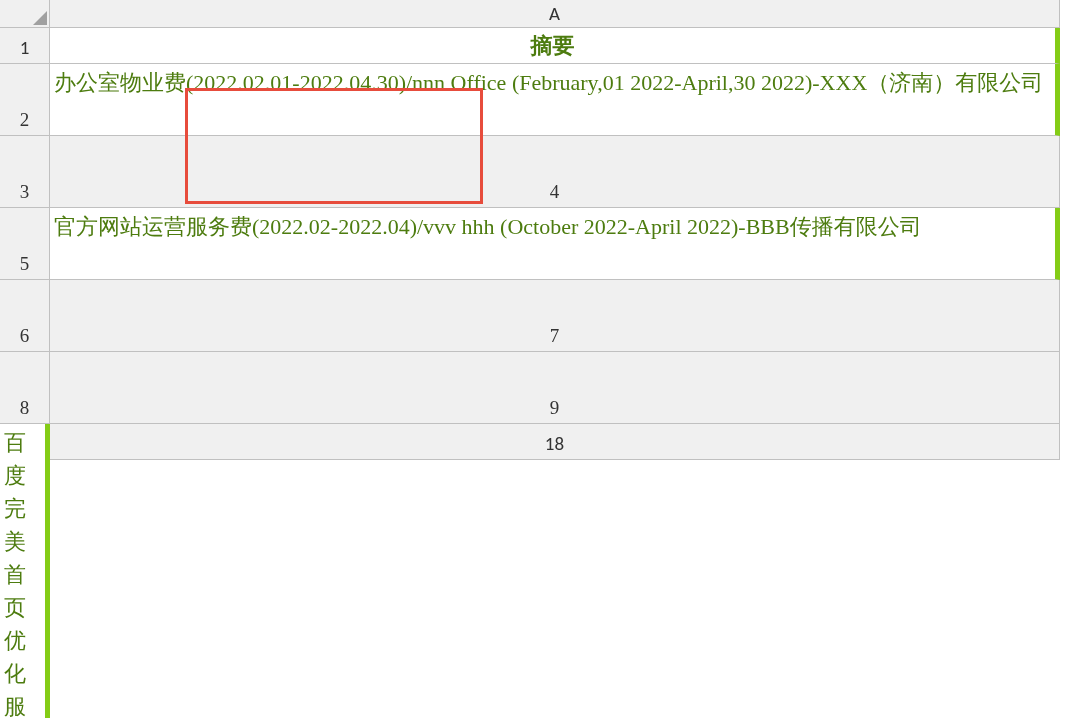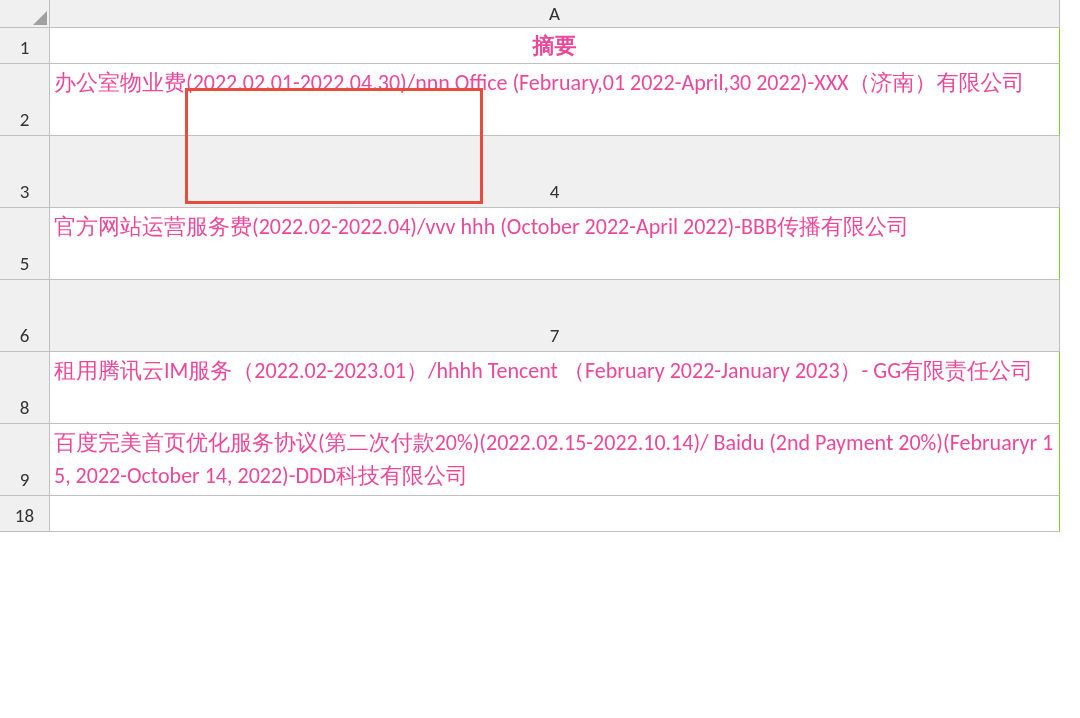--- a/index.html
+++ b/index.html
@@ -49,38 +49,38 @@
       border-right: 1px solid #c0c0c0;
       border-bottom: 1px solid #c0c0c0;
       display: flex;
       align-items: flex-end;
       justify-content: center;
       font-size: 19px;
       color: #333;
       padding-bottom: 4px;
     }
     .cell {
-      border-right: 1px solid #84cc16;
+      border-right: 5px solid #84cc16;
       border-bottom: 1px solid #c0c0c0;
       padding: 2px 4px;
       font-size: 22px;
-      color: #ec4899;
+      color: #4d7c0f;
       display: flex;
       align-items: flex-start;
       line-height: 1.5;
       overflow: hidden;
       word-break: break-all;
     }
     .cell.header-cell {
       font-weight: bold;
       justify-content: center;
       align-items: center;
     }
     .row-1 { height: 36px; }
-    .row-data { min-height: 72px; }
+    .row-data { min-height: 72px; font-family: Liberation Serif, serif; }
     .row-empty { height: 36px; }
     .highlight-box {
       position: absolute;
       border: 3px solid #e74c3c;
       pointer-events: none;
       z-index: 10;
     }
   </style>
 </head>
 <body>
@@ -100,21 +100,20 @@
   <div class="row-header row-data">4</div>
 
   <div class="row-header row-data">5</div>
   <div class="cell row-data">官方网站运营服务费(2022.02-2022.04)/vvv hhh (October 2022-April 2022)-BBB传播有限公司</div>
 
   <div class="row-header row-data">6</div>
 
   <div class="row-header row-data">7</div>
 
   <div class="row-header row-data">8</div>
-  <div class="cell row-data">租用腾讯云IM服务（2022.02-2023.01）/hhhh Tencent （February 2022-January 2023）- GG有限责任公司</div>
 
   <div class="row-header row-data">9</div>
   <div class="cell row-data">百度完美首页优化服务协议(第二次付款20%)(2022.02.15-2022.10.14)/ Baidu  (2nd Payment 20%)(Februaryr 15, 2022-October 14, 2022)-DDD科技有限公司</div>
 
   <div class="row-header row-empty">18</div>
   <div class="cell row-empty"></div>
 </div>
 
 <div class="highlight-box" style="left:185px;top:88px;width:298px;height:116px;"></div>
 

